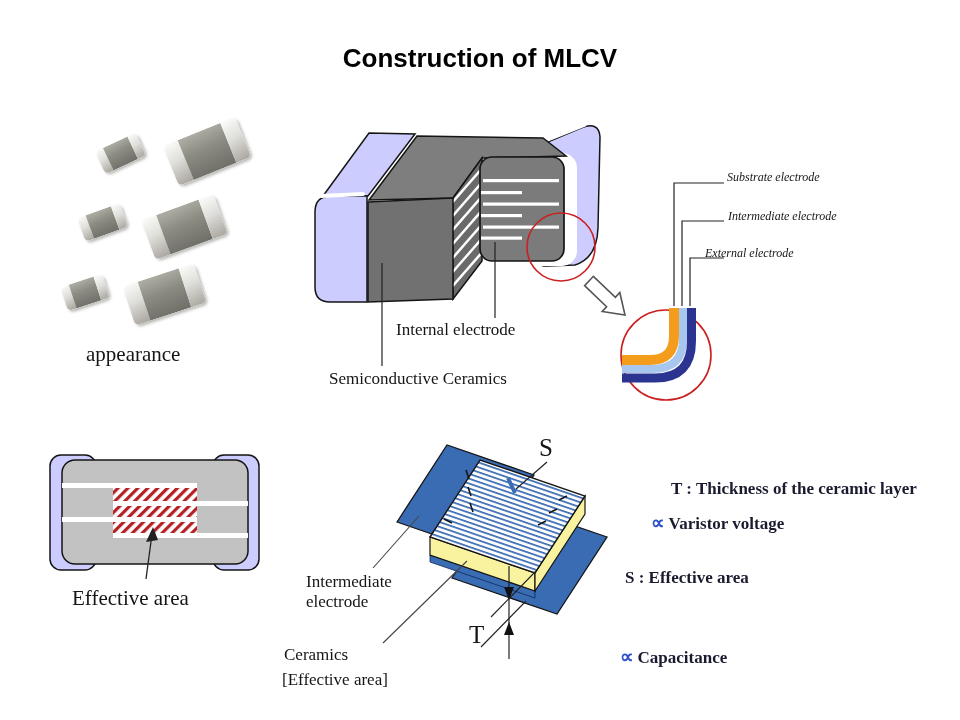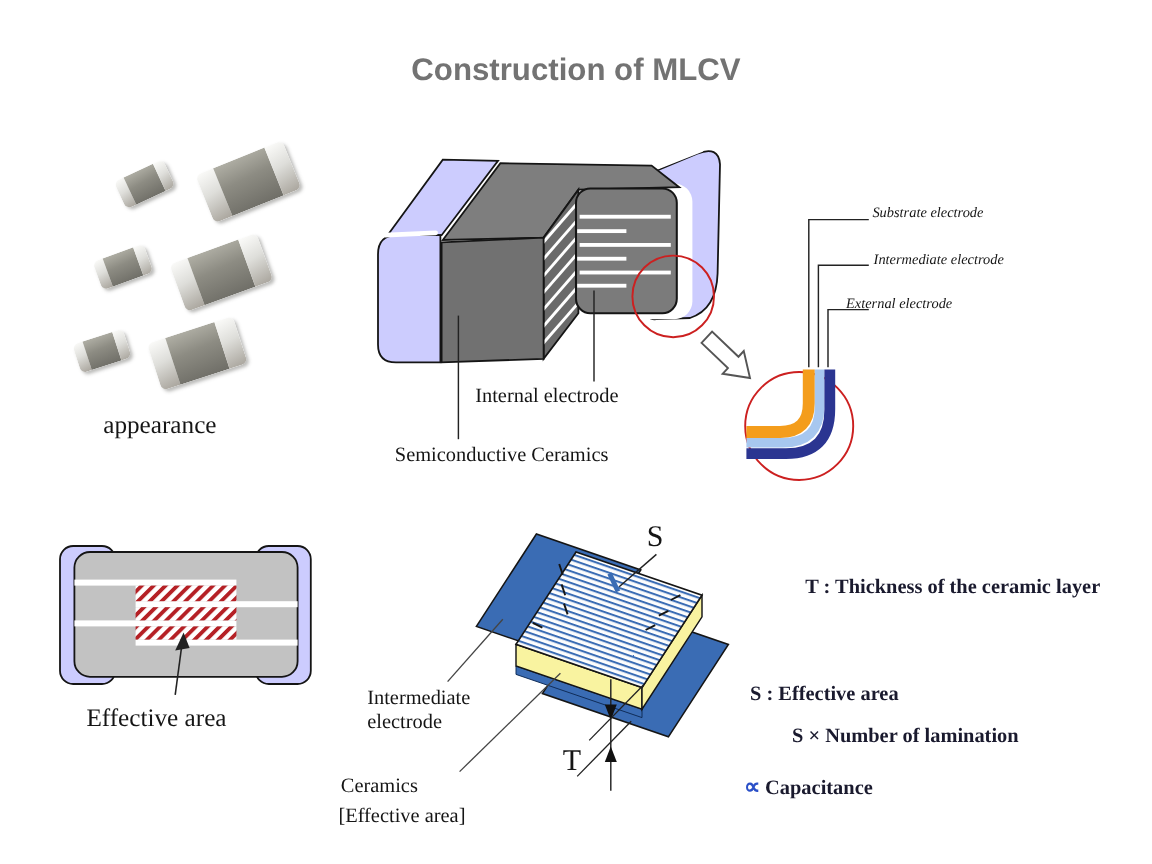--- a/index.html
+++ b/index.html
@@ -2,21 +2,21 @@
 <html><head>
 <meta charset="utf-8">
 <style>
   html,body{margin:0;padding:0;background:#fff;}
   #canvas{position:relative;width:960px;height:720px;background:#ffffff;overflow:hidden;
           font-family:"Liberation Serif", serif;color:#151515;}
   #art{position:absolute;left:0;top:0;}
   .lbl{position:absolute;white-space:nowrap;line-height:1.15;}
   .serif{font-family:"Liberation Serif", serif;}
   .title{left:0;top:44px;width:960px;text-align:center;
-         font-family:"Liberation Sans", sans-serif;font-weight:bold;font-size:26px;color:#737373;}
+         font-family:"Liberation Sans", sans-serif;font-weight:bold;font-size:26px;color:#000000;}
   .cap-label{font-size:21px;}
   .small-label{font-size:17px;}
   .detail-label{font-size:12px;font-style:italic;}
   .axis-letter{font-size:25px;}
   .wrap-label{white-space:normal;width:105px;}
   .eq{font-weight:bold;font-size:17px;color:#1a1a2e;}
   .prop-sym{color:#2b50c8;font-size:19px;font-weight:bold;}
   
   .chip{position:absolute;display:flex;border-radius:5px;overflow:hidden;
         box-shadow:1.5px 2.5px 3px rgba(60,60,55,.35);}
@@ -183,20 +183,23 @@
 
   <div class="lbl serif cap-label" style="left:72px;top:586px;">Effective area</div>
 
   <div class="lbl serif axis-letter" style="left:539px;top:434px;">S</div>
   <div class="lbl serif axis-letter" style="left:469px;top:621px;">T</div>
   <div class="lbl serif small-label wrap-label" style="left:306px;top:572px;">Intermediate electrode</div>
   <div class="lbl serif small-label" style="left:284px;top:645px;">Ceramics</div>
   <div class="lbl serif small-label" style="left:282px;top:670px;">[Effective area]</div>
 
   <div class="lbl serif eq" style="left:625px;top:479px;margin-left:46px;">T : Thickness of the ceramic layer</div>
+  <div class="lbl serif" style="left:651px;top:512px;">
+    <span class="prop-sym">∝</span>
+    <span class="eq">Varistor voltage</span>
+  </div>
   <div class="lbl serif eq" style="left:625px;top:568px;">S : Effective area</div>
-  <div class="lbl serif eq" style="left:660px;top:603px;">S × Number of lamination</div>
   <div class="lbl serif" style="left:620px;top:634px;margin-top:12px;">
     <span class="prop-sym">∝</span>
     <span class="eq">Capacitance</span>
   </div>
 
 </div>
 
 </body></html>

